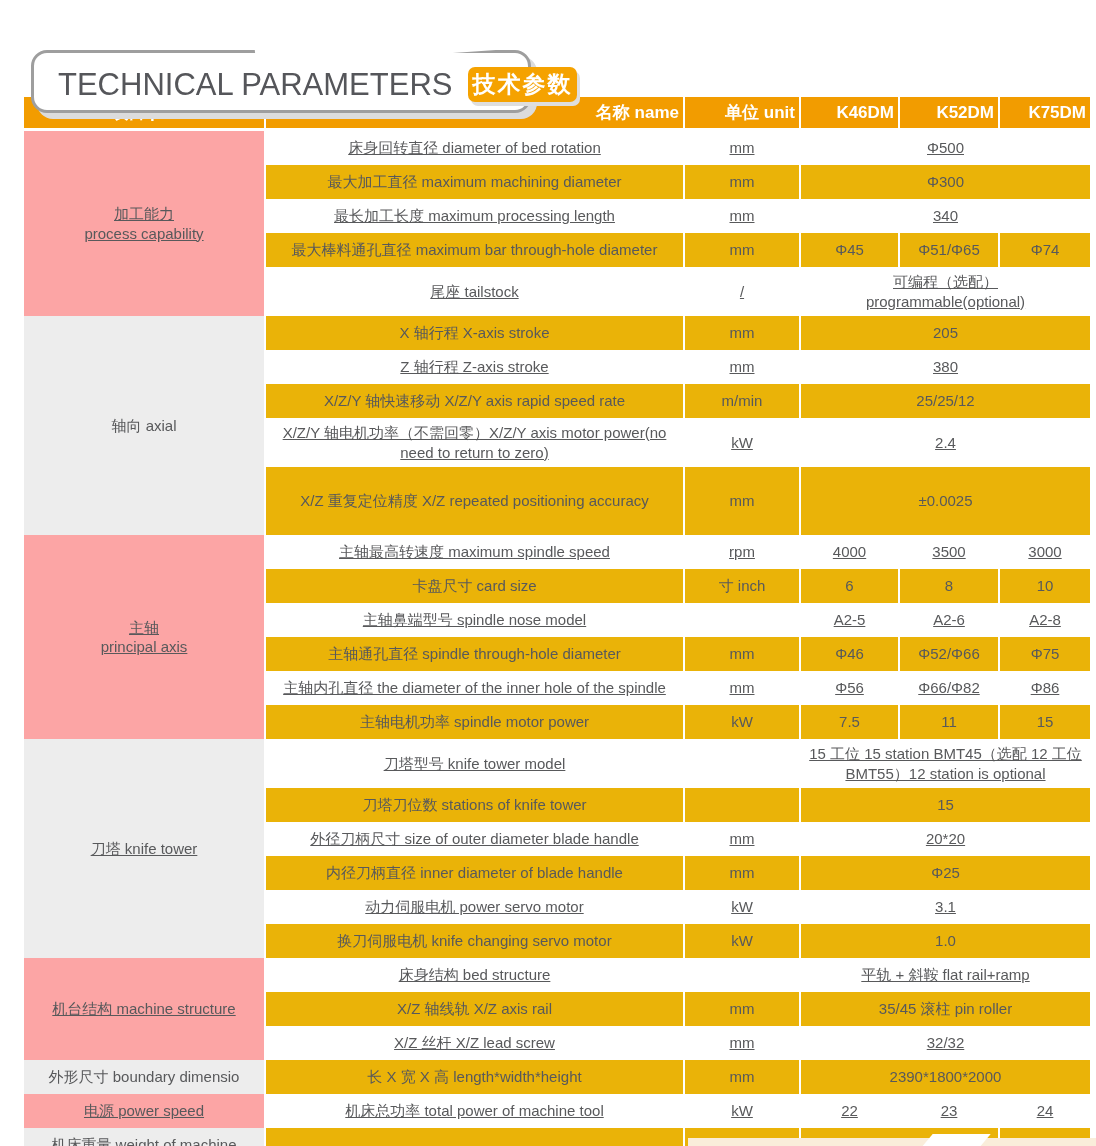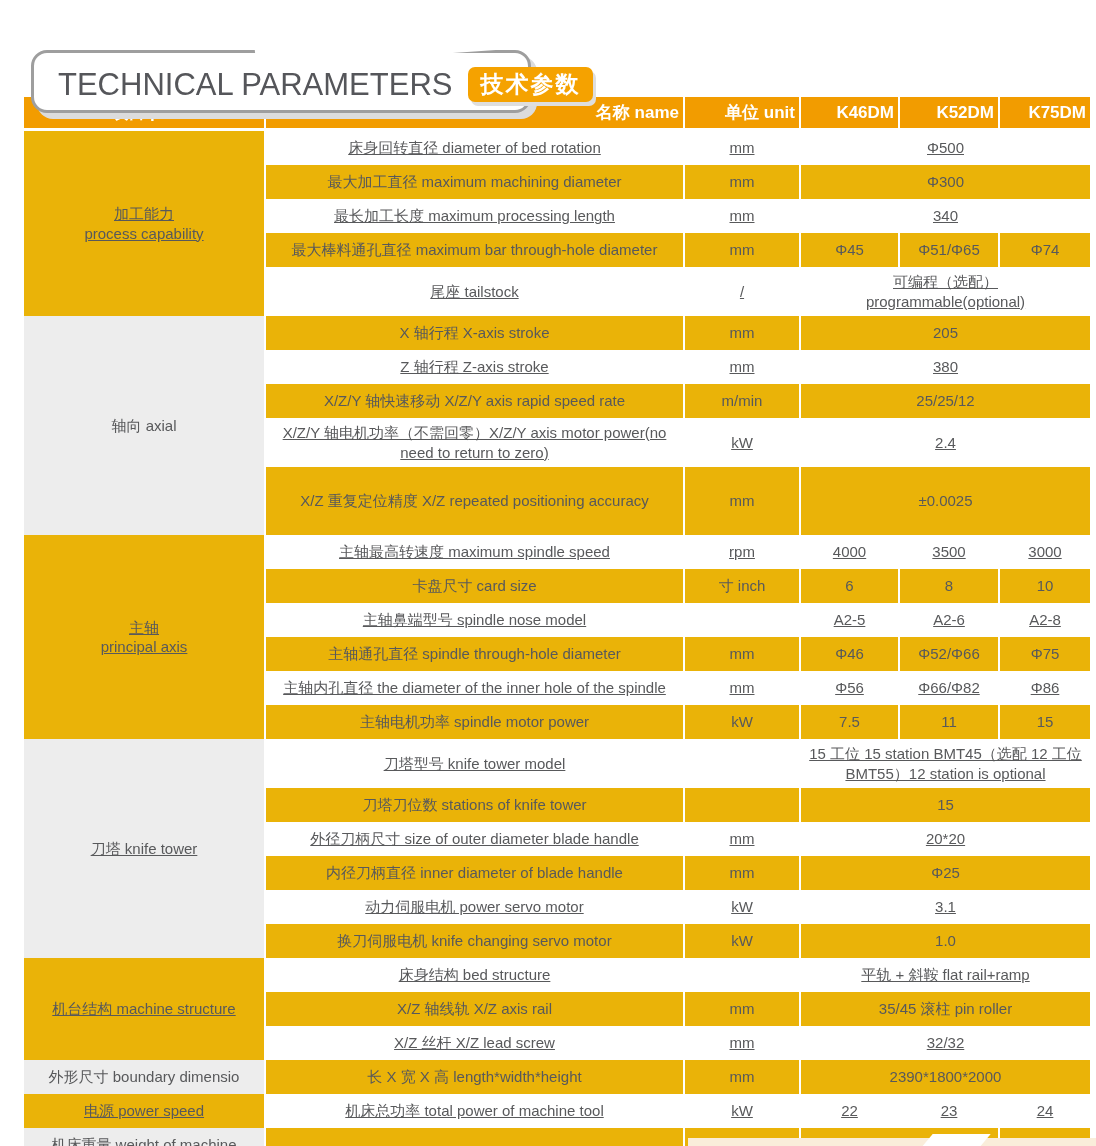--- a/index.html
+++ b/index.html
@@ -27,21 +27,21 @@
     transform: rotate(-4deg);
     z-index: 2;
   }
   .title-text {
     position: absolute; left: 58px; top: 37px;
     font-size: 31px; letter-spacing: 0px;
     color: #55565a; z-index: 3;
   }
   .title-badge {
     position: absolute; left: 468px; top: 37px;
-    width: 125px; height: 35px;
+    width: 109px; height: 35px;
     background: #F5A200; color: #ffffff;
     border-radius: 7px;
     font-size: 23px; font-weight: bold;
     display: flex; align-items: center; justify-content: center;
     letter-spacing: 2px;
     box-shadow: 3px 4px 0 #dedede;
     z-index: 4;
   }
   
   table.spec {
@@ -65,21 +65,21 @@
     padding: 5px 8px;
     line-height: 1.3;
     white-space: pre-line;
     word-break: break-word;
   }
   table.spec tr { height: 34px; }
   table.spec tr.tall { height: 68px; }
   tr.w td { background: #ffffff; text-decoration: underline; }
   tr.g td { background: #eab308; }
   td.sec { text-align: left; padding-left: 12px; line-height: 1.35; }
-  td.sec.sw { background: #eab308; }
+  td.sec.sw { background: #fca5a5; }
   td.sec.sg { background: #EDEDED; }
   
   .decor-band {
     position: absolute; left: 688px; top: 1138px;
     width: 408px; height: 8px;
     background: #FAEDDA;
   }
   .decor-slash {
     position: absolute; left: 926px; top: 1134px;
     width: 58px; height: 16px;

